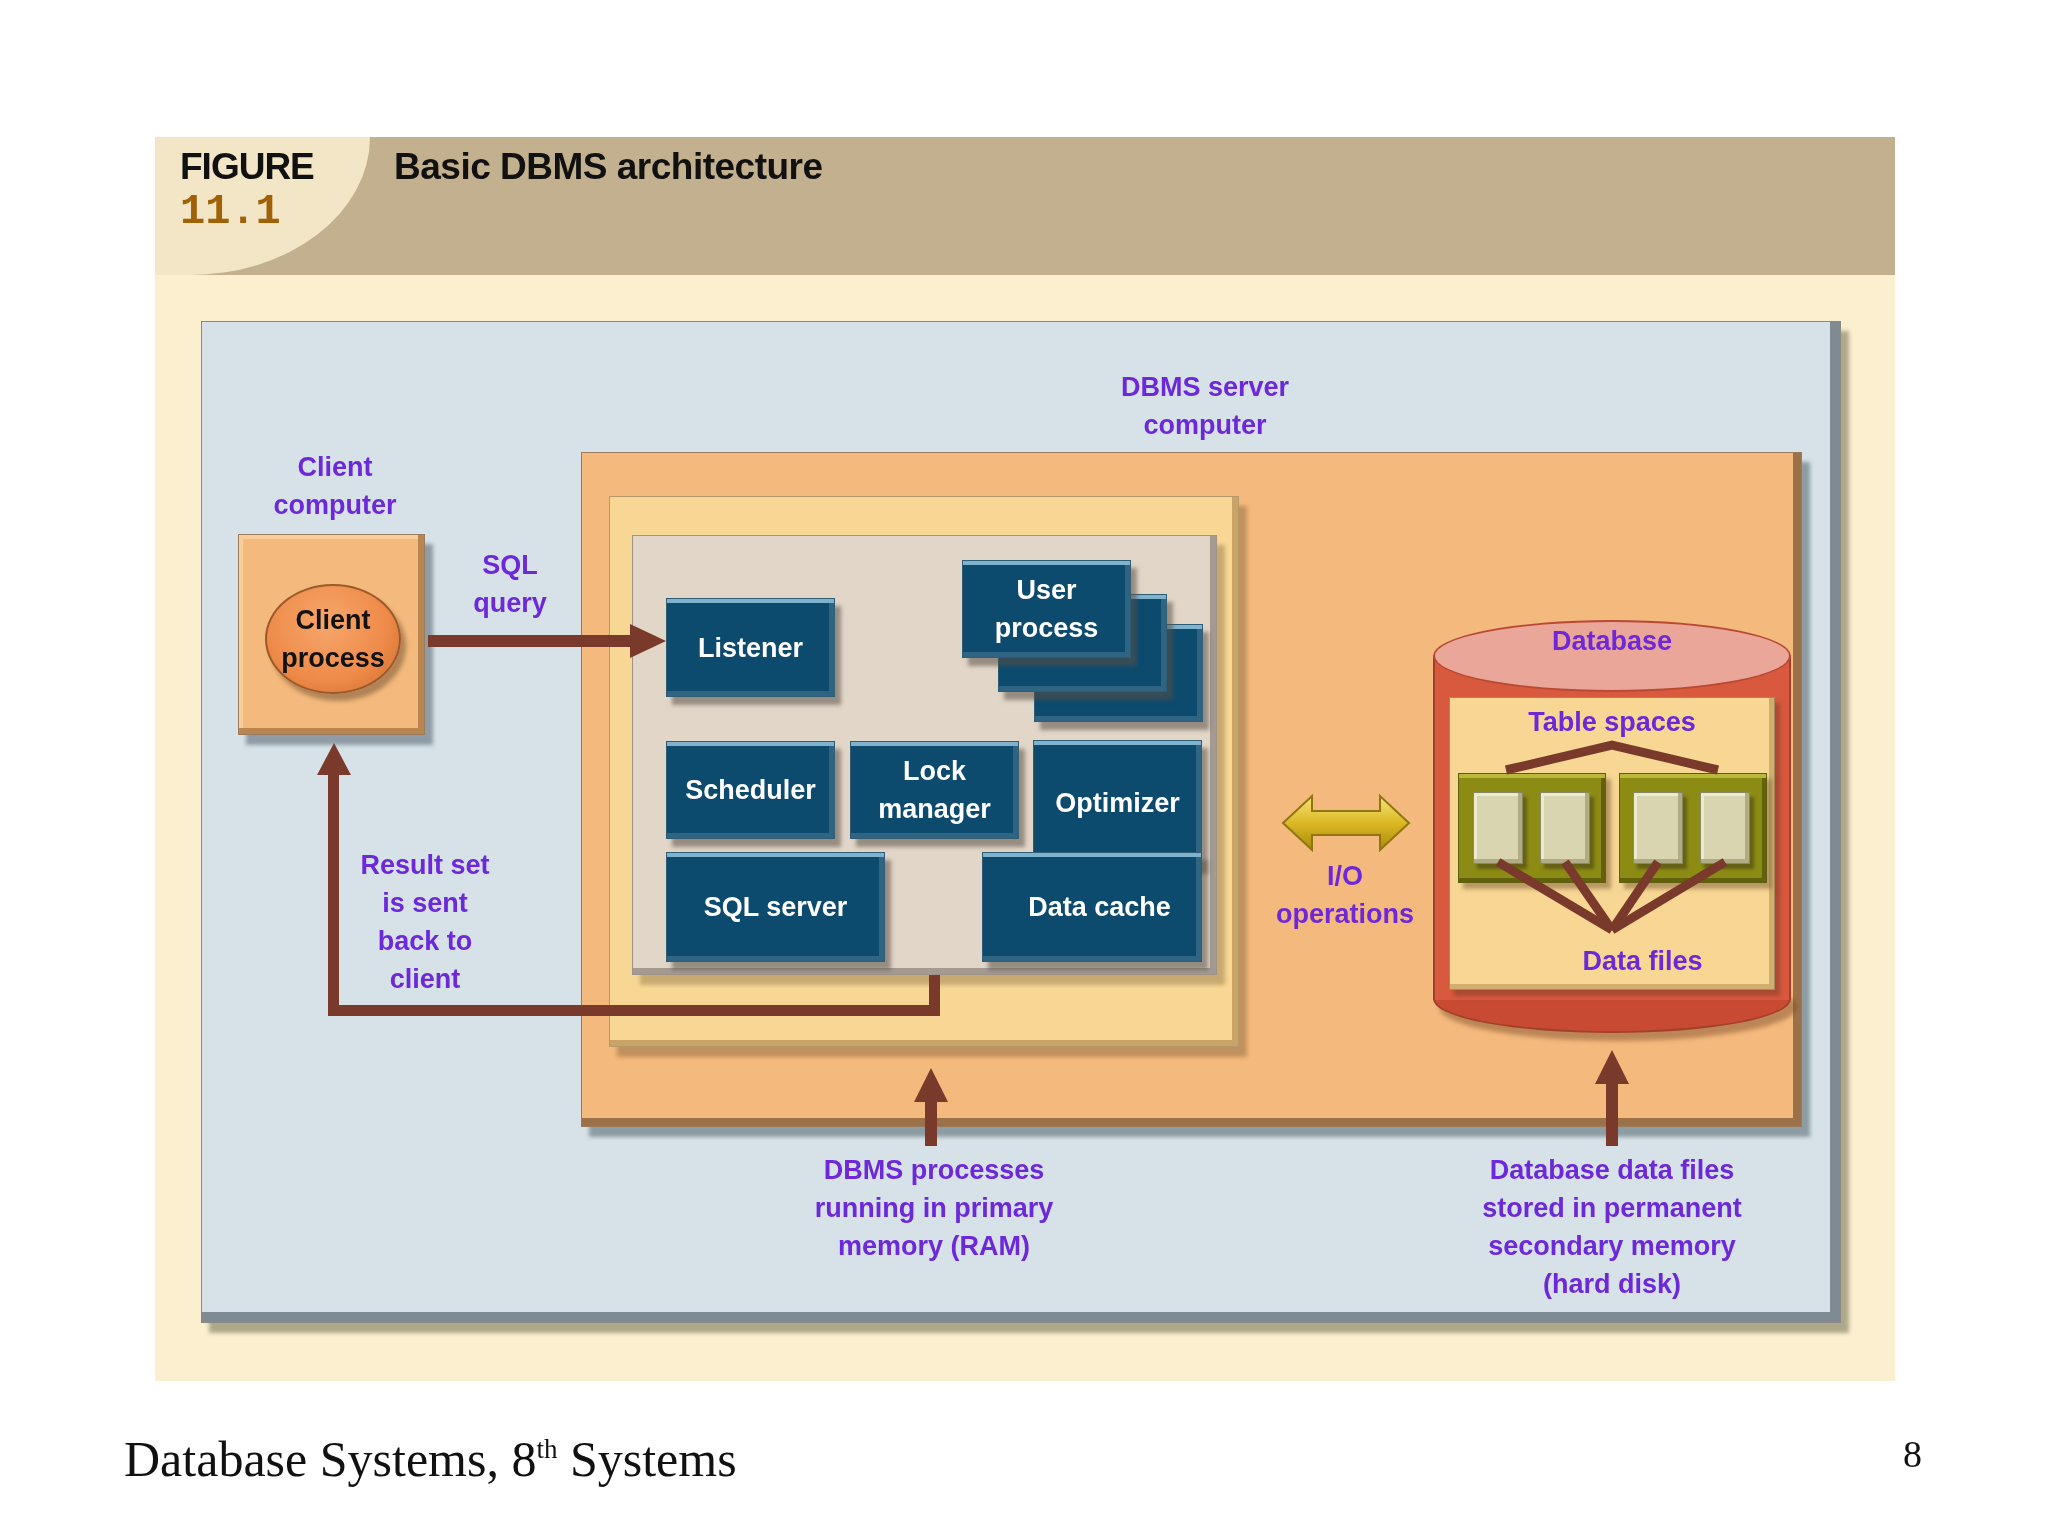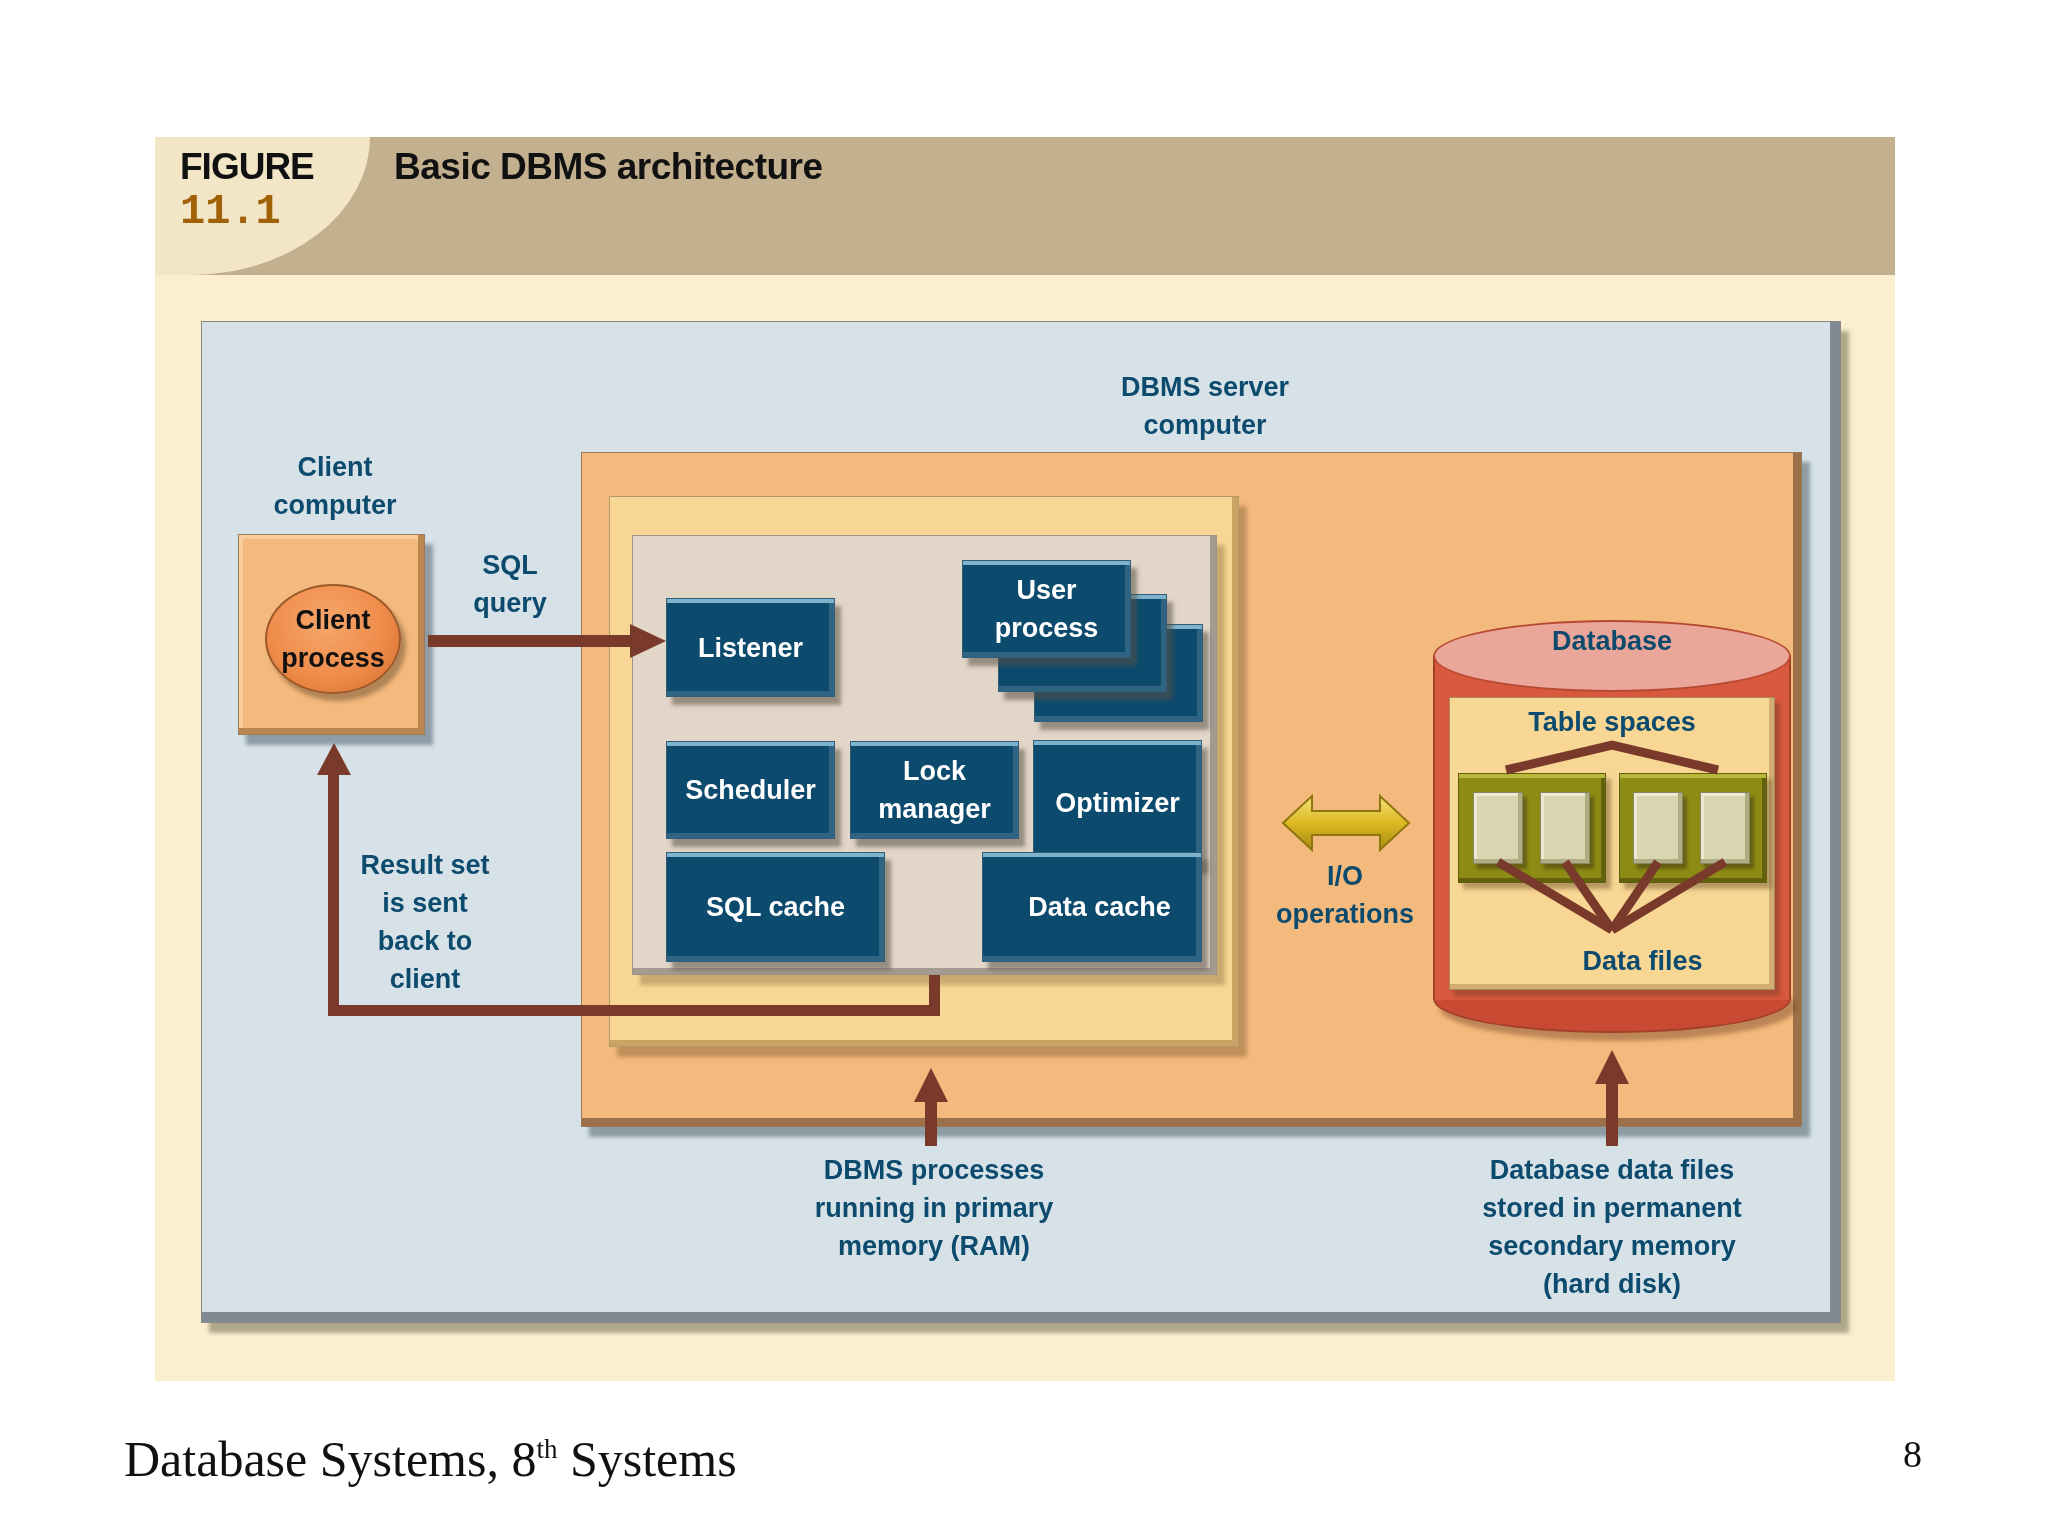--- a/index.html
+++ b/index.html
@@ -29,21 +29,21 @@
                border:1px solid #9f9388; box-sizing:border-box;
                box-shadow:8px 10px 4px #c8a971, inset -6px -6px 0 #a39a92; }
 
   .block { position:absolute; background:#0c4a6e; border:1px solid #2e5d75; box-sizing:border-box;
            color:#ffffff; font-weight:bold; font-size:27px; text-align:center;
            display:flex; align-items:center; justify-content:center; line-height:38px;
            box-shadow:6px 8px 4px rgba(90,80,70,0.55), inset 0 4px 0 #7fb2cc, inset -5px -5px 0 #2f6582;
            font-family:"Liberation Sans", sans-serif; }
   .block.back { color:transparent; }
 
-  .lbl { position:absolute; color:#0c4a6e; font-weight:bold; font-size:27px; text-align:center;
+  .lbl { position:absolute; color:#6d28d9; font-weight:bold; font-size:27px; text-align:center;
          line-height:38px; font-family:"Liberation Sans", sans-serif; white-space:pre-line; }
 
   .client-box { left:238px; top:534px; width:187px; height:201px; background:#f4b97c;
                 border:1px solid #9b7b5b; box-sizing:border-box;
                 box-shadow:8px 10px 4px #8f9ca5, inset -6px -6px 0 #b98652, inset 4px 4px 0 #f8cd9c; }
   .client-ellipse { left:265px; top:584px; width:136px; height:110px; border-radius:50%;
                     background:radial-gradient(ellipse at 45% 35%, #f6a76c 0%, #ee8a48 60%, #c96a2e 100%);
                     border:2px solid #9c5a2a; box-sizing:border-box; box-shadow:5px 7px 4px rgba(110,80,50,0.5);
                     display:flex; align-items:center; justify-content:center; text-align:center;
                     color:#111; font-weight:bold; font-size:27px; line-height:38px;
@@ -103,21 +103,21 @@
 
 <div class="block back" style="left:1034px; top:624px; width:169px; height:98px;"></div>
 <div class="block back" style="left:998px; top:594px; width:169px; height:98px;"></div>
 <div class="block" style="left:962px; top:560px; width:169px; height:98px; white-space:pre-line;">User
 process</div>
 
 <div class="block" style="left:666px; top:741px; width:169px; height:98px;">Scheduler</div>
 <div class="block" style="left:850px; top:741px; width:169px; height:98px; white-space:pre-line;">Lock
 manager</div>
 <div class="block" style="left:1033px; top:740px; width:169px; height:126px;">Optimizer</div>
-<div class="block" style="left:666px; top:852px; width:219px; height:110px;">SQL cache</div>
+<div class="block" style="left:666px; top:852px; width:219px; height:110px;">SQL server</div>
 <div class="block" style="left:982px; top:852px; width:220px; height:110px;padding-left:15px;">Data cache</div>
 
 <div class="abs cyl-bottom"></div>
 <div class="abs cyl-body"></div>
 <div class="abs cyl-top"></div>
 <div class="lbl" style="left:1433px; top:622px; width:358px;">Database</div>
 <div class="abs cyl-inner"></div>
 <div class="lbl" style="left:1449px; top:703px; width:326px;">Table spaces</div>
 
 <div class="ts-group" style="left:1458px; top:773px; width:148px; height:110px;"></div>

